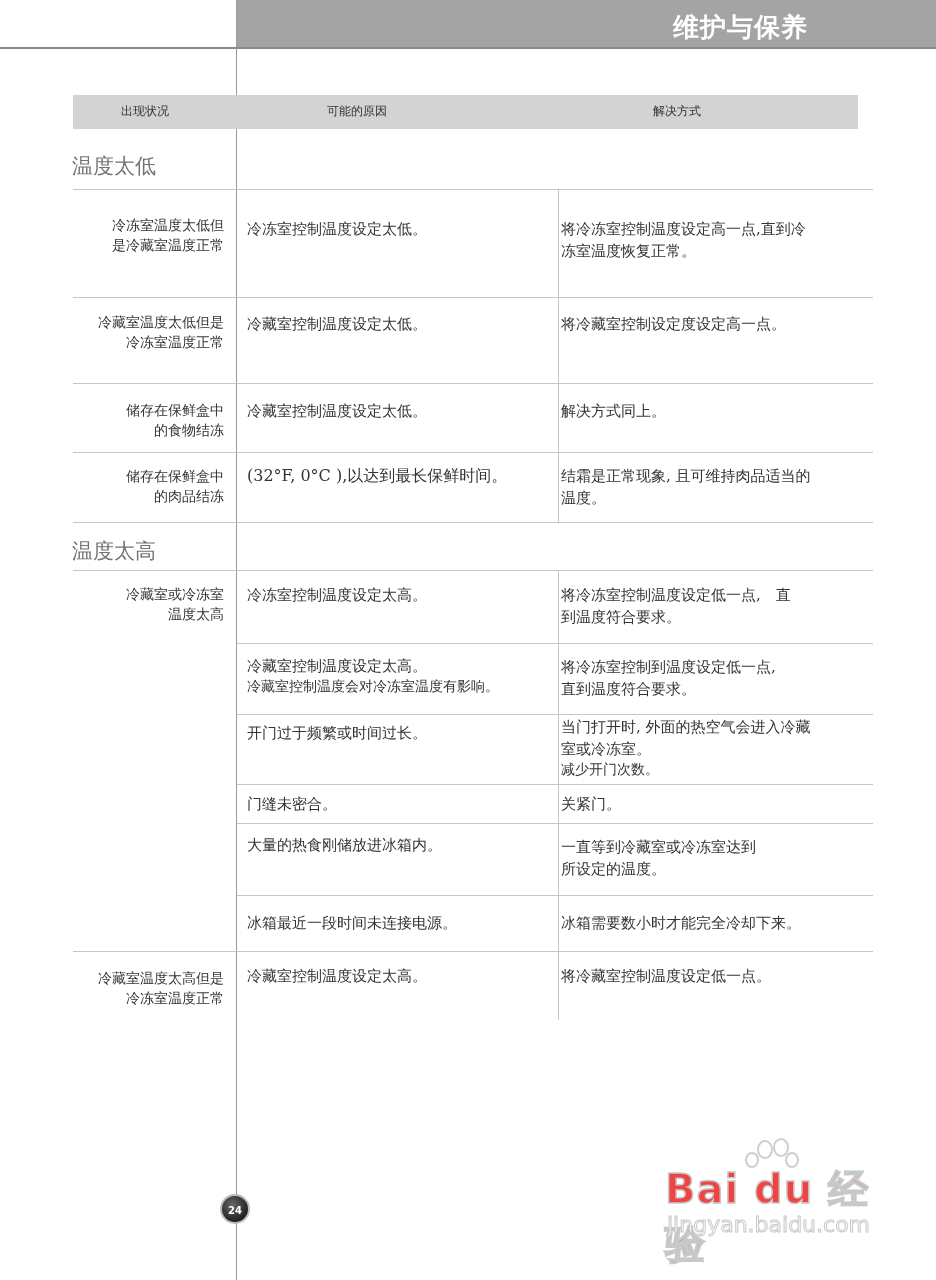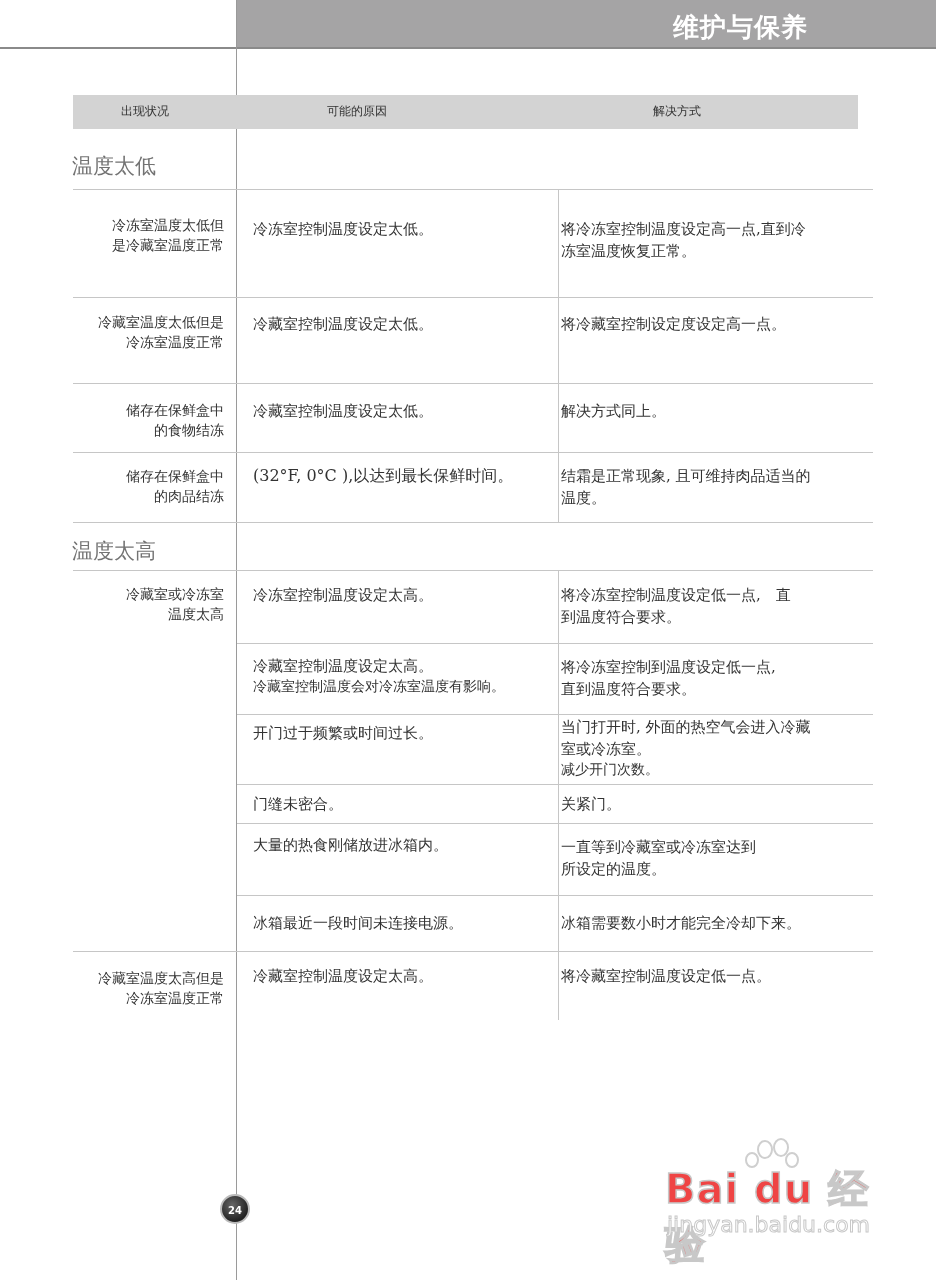--- a/index.html
+++ b/index.html
@@ -11,21 +11,21 @@
   .top-title { right:128px; top:10px; font-size:26px; font-weight:bold; color:#ffffff; letter-spacing:1px;
                font-family:"DejaVu Sans","Liberation Sans",sans-serif; }
   .vline { left:236px; top:0; width:1px; height:1280px; background:#9a9a9a; }
   .hdr { left:73px; top:95px; width:785px; height:34px; background:#d3d3d3; }
   .hdr span { position:absolute; top:8px; font-size:12px; color:#333; }
   .section { font-size:21px; color:#737373; text-align:left; width:152px; left:72px; }
   .hl { height:1px; background:#c6c6c6; }
   .vl2 { width:1px; background:#c6c6c6; left:558px; }
   .sym { font-size:14px; color:#333; text-align:right; width:152px; left:72px; line-height:20px; }
   .cause, .fix { font-family:"DejaVu Serif","Liberation Serif",serif; font-size:15px; color:#333; line-height:22px; }
-  .cause { left:253px; width:300px; }
+  .cause { left:247px; width:300px; }
   .fix { left:561px; width:310px; }
   .page-num { left:220px; top:1194px; width:30px; height:30px; border-radius:50%;
               background:radial-gradient(circle at 40% 35%, #666, #222 70%); border:2px solid #bbb;
               color:#fff; font-size:10px; font-weight:bold; text-align:center; line-height:30px; box-sizing:border-box; }
   .wm { left:665px; top:1140px; width:220px; height:105px; color:#d0d0d0; }
   .wm .brand { position:absolute; left:0; top:22px; font-size:40px; font-weight:bold; color:#ef4444;
                -webkit-text-stroke:1.5px #c8c8c8; letter-spacing:1px; }
   .wm .url { position:absolute; left:2px; top:72px; font-size:22px; color:#fff; -webkit-text-stroke:1px #c8c8c8; }
   .paw { position:absolute; border-radius:50%; border:2px solid #cfcfcf; background:#fff; }
 </style>

